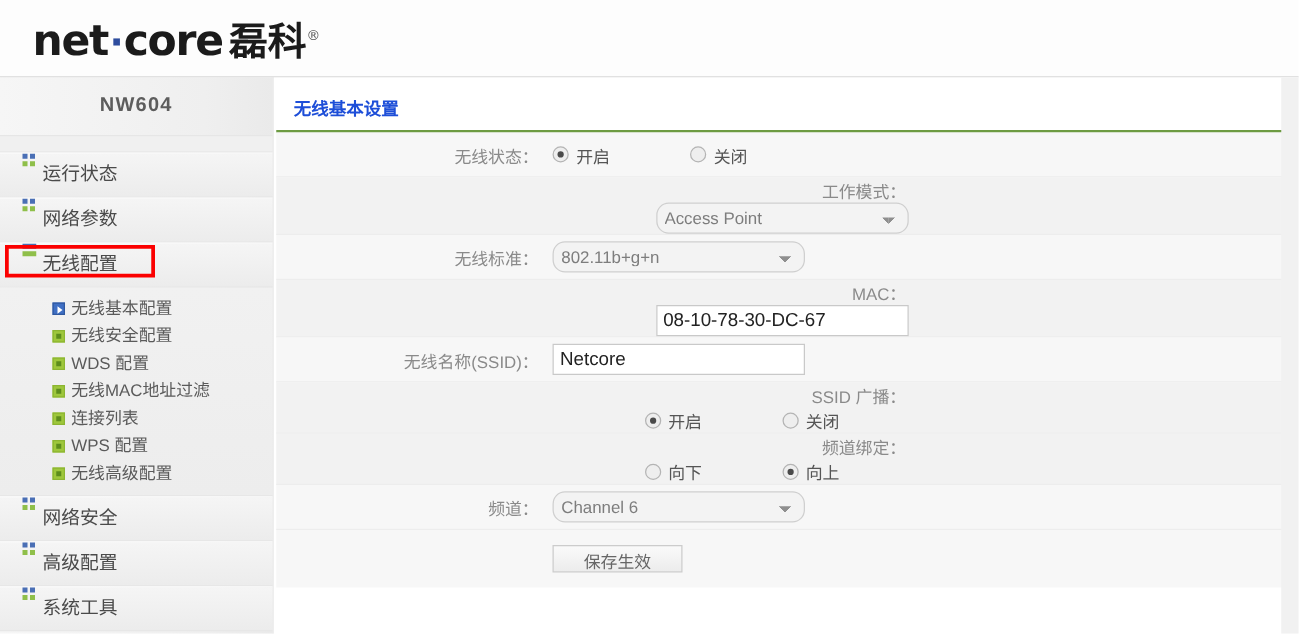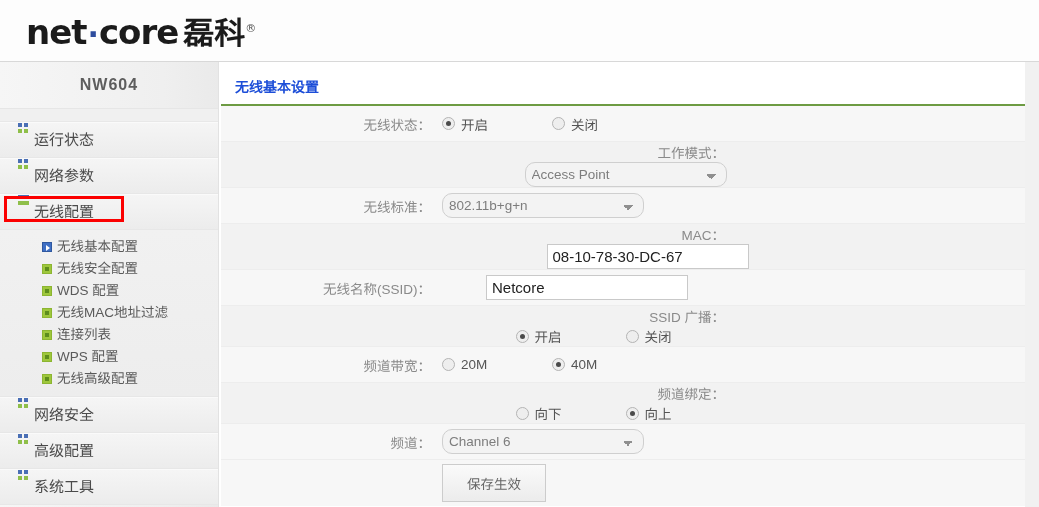--- a/index.html
+++ b/index.html
@@ -268,21 +268,20 @@
   input.ui-text {
     width: 202px;
     height: 25px;
     box-sizing: border-box;
     font-family: "Liberation Sans", sans-serif;
     font-size: 15px;
     color: #222;
     background: #ffffff;
     border: 1px solid #c9c9c9;
     padding-left: 5px;
-    margin-left: 44px;
   }
   .radio-group {
     display: flex;
     align-items: center;
   }
   .radio-opt {
     display: flex;
     align-items: center;
     width: 110px;
     font-size: 13.5px;
@@ -309,21 +308,21 @@
   }
   #save-row {
     display: flex;
     min-height: 46px;
     align-items: center;
     background: #f7f7f7;
   }
   #save-button {
     margin-left: 221px;
     width: 104px;
-    height: 38px;
+    height: 22px;
     font-family: "Liberation Sans", sans-serif;
     font-size: 13.5px;
     color: #666;
     background: linear-gradient(to bottom, #fafafa, #ececec);
     border: 1px solid #cccccc;
     cursor: pointer;
   }
   #right-strip {
     position: absolute;
     right: 0;
@@ -503,35 +502,20 @@
               <span class="txt">开启</span>
             </label>
             <label class="radio-opt">
               <span class="radio-dot"></span>
               <span class="txt">关闭</span>
             </label>
           </div>
         </div>
       </div>
 
-      <div class="form-row">
-        <div class="row-label">频道带宽：</div>
-        <div class="row-field">
-          <div class="radio-group">
-            <label class="radio-opt">
-              <span class="radio-dot"></span>
-              <span class="txt">20M</span>
-            </label>
-            <label class="radio-opt">
-              <span class="radio-dot on"></span>
-              <span class="txt">40M</span>
-            </label>
-          </div>
-        </div>
-      </div>
 
       <div class="form-row alt">
         <div class="row-label">频道绑定：</div>
         <div class="row-field">
           <div class="radio-group">
             <label class="radio-opt">
               <span class="radio-dot"></span>
               <span class="txt">向下</span>
             </label>
             <label class="radio-opt">

